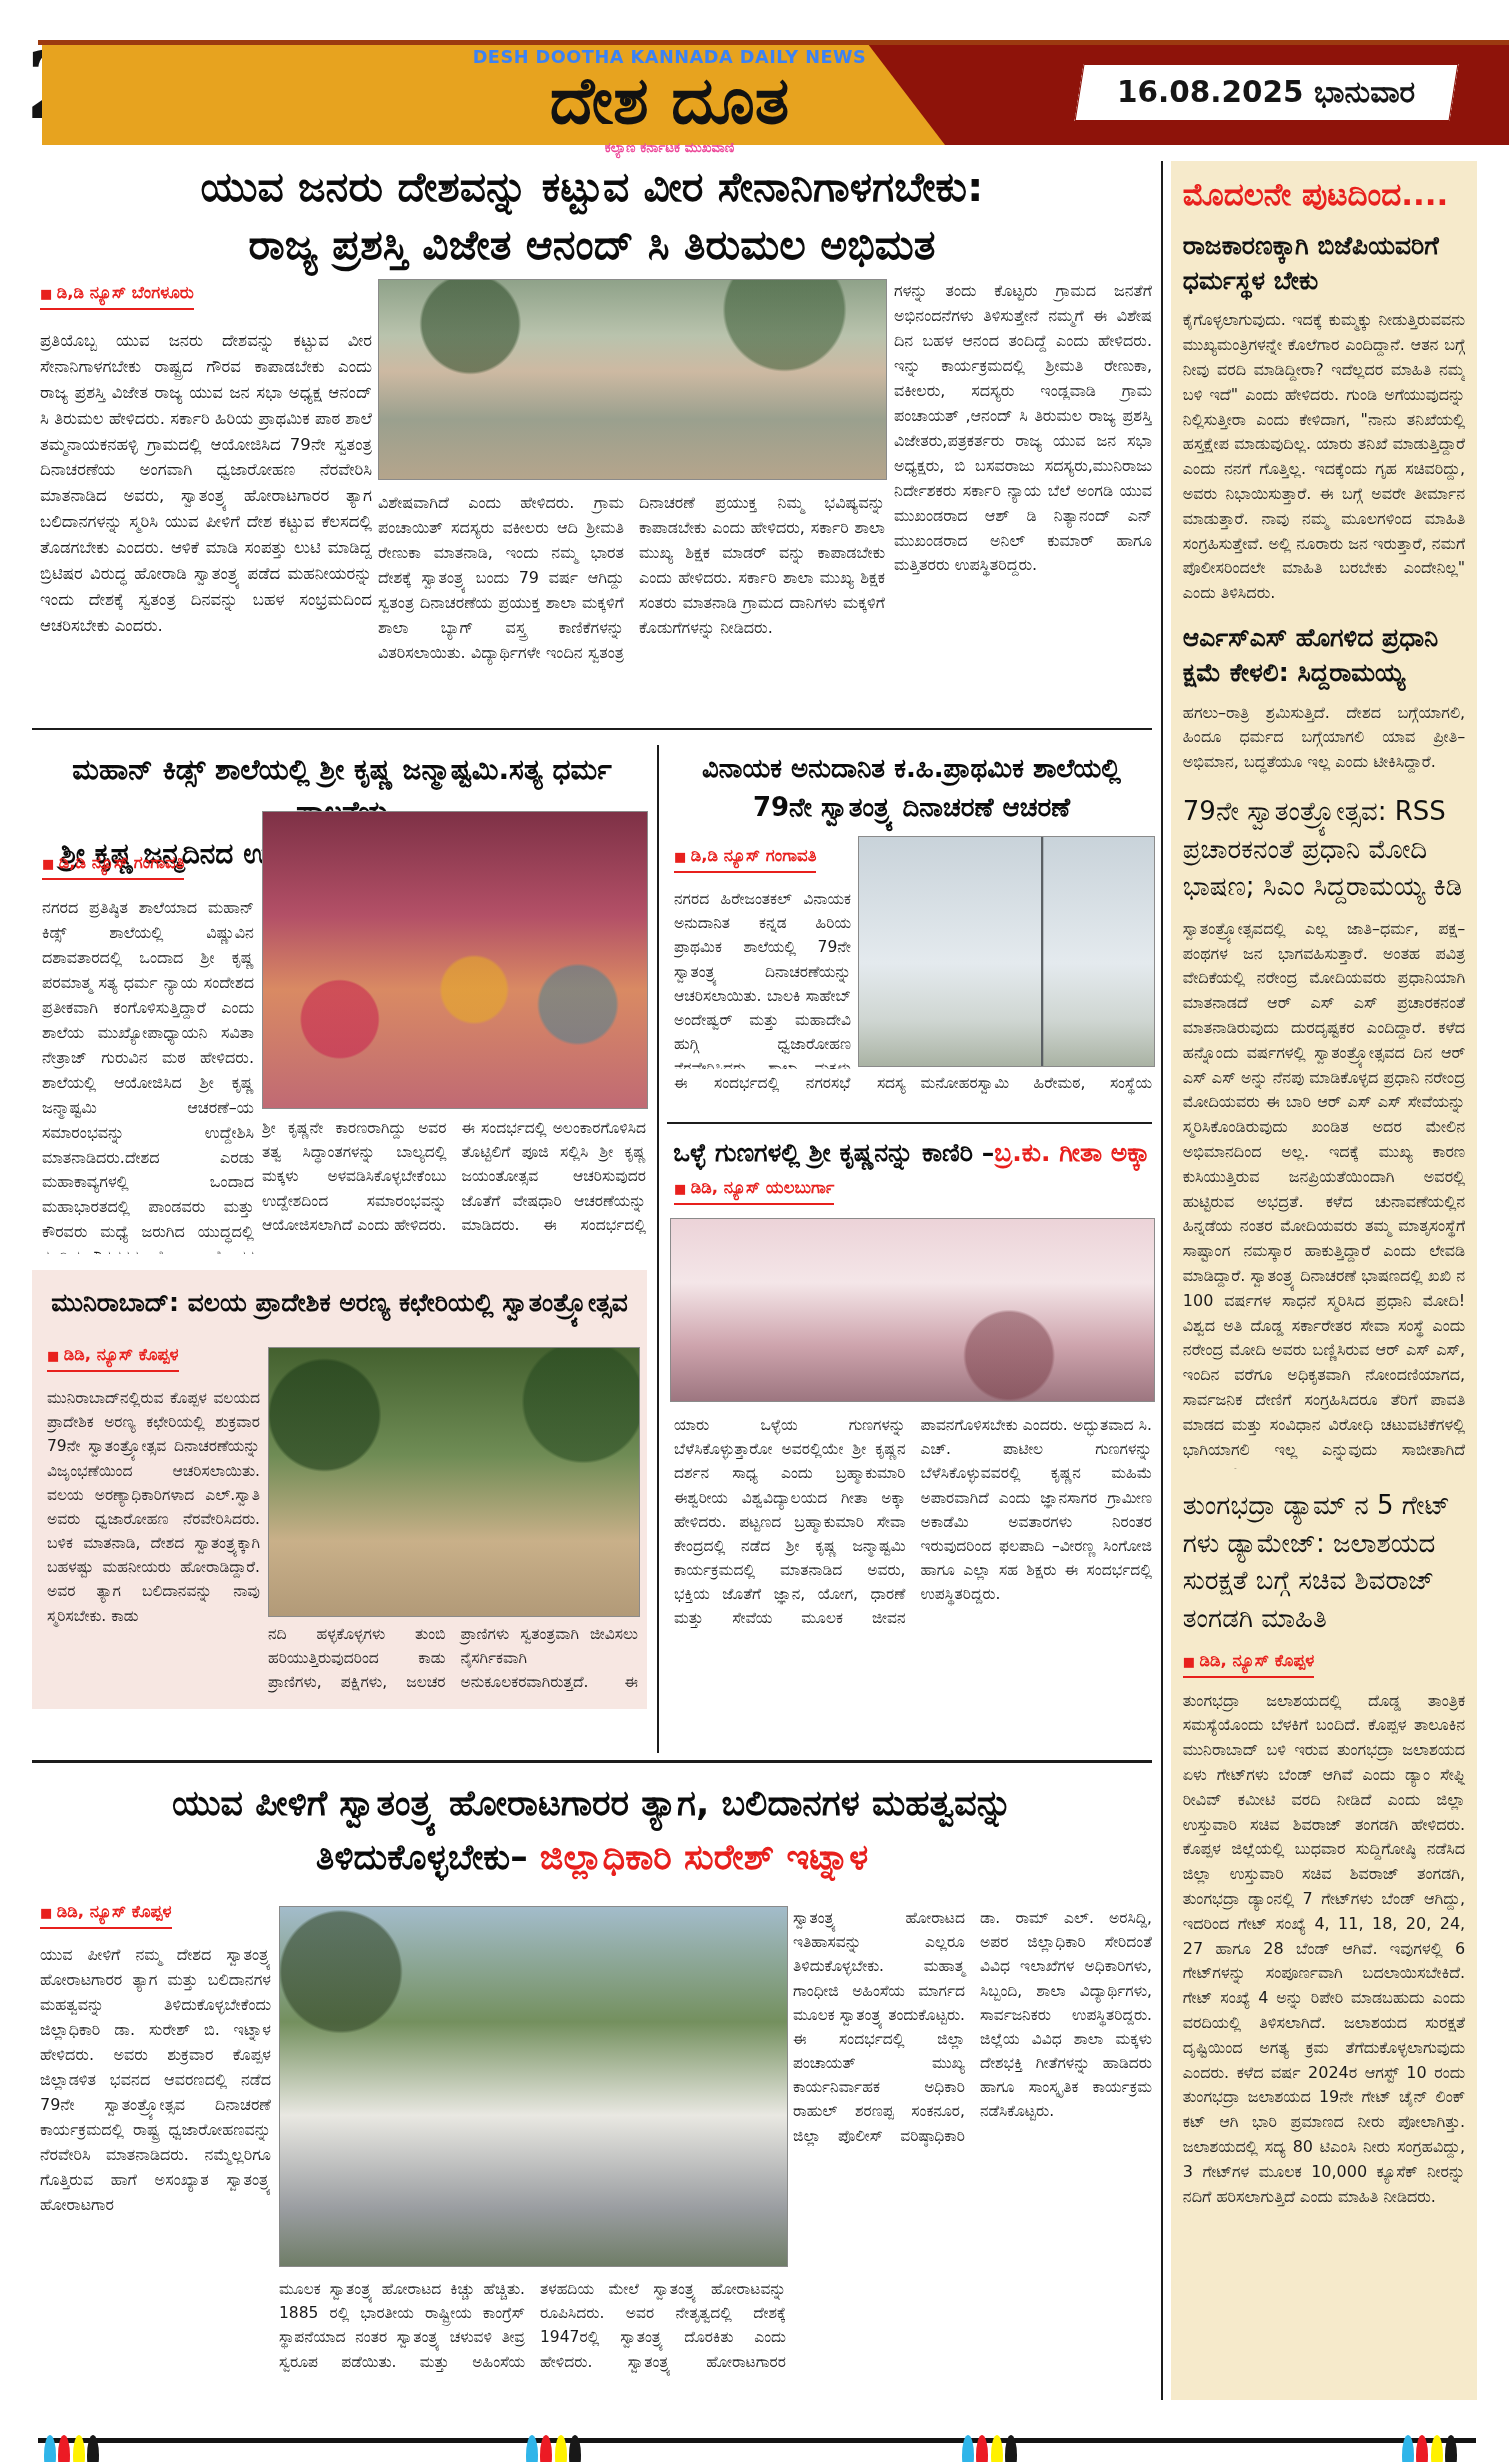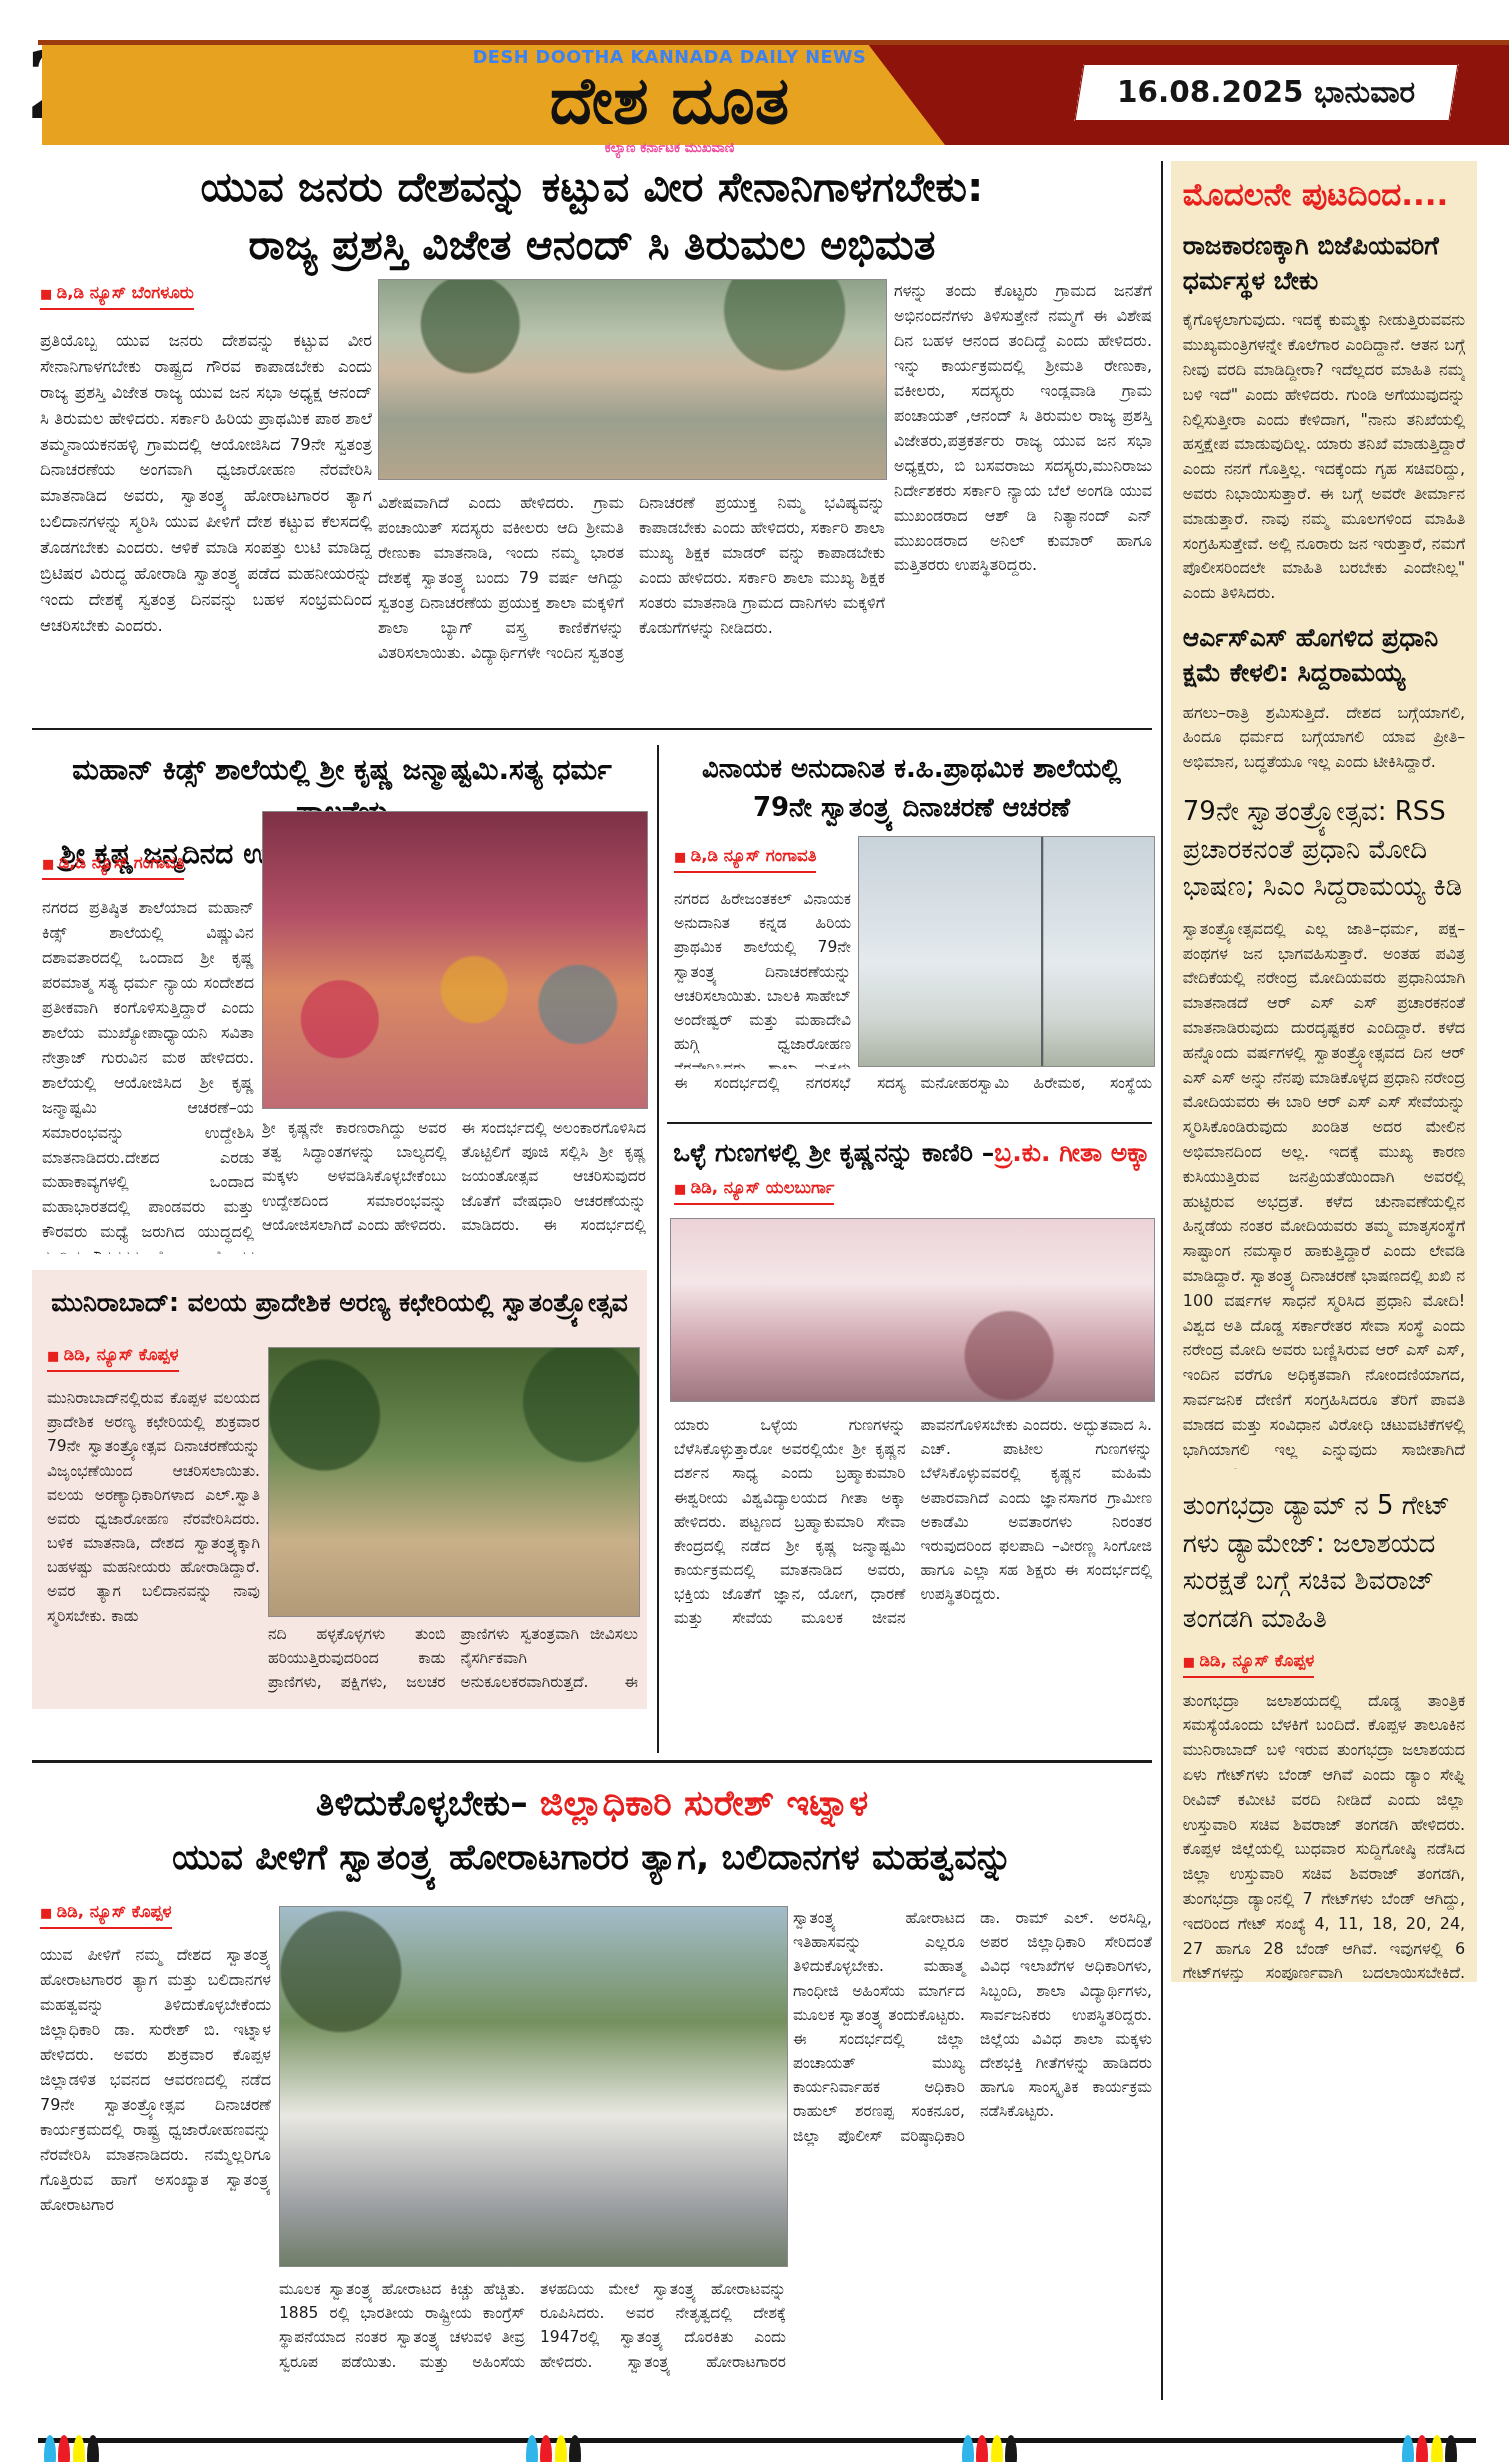--- a/index.html
+++ b/index.html
@@ -51,21 +51,21 @@
       radial-gradient(circle at 70% 75%, rgba(120,60,70,.5) 0 43px, transparent 46px),
       linear-gradient(180deg,#ecd3d8 0%,#f4e6e8 35%,#cda3ac 70%,#9d7680 100%);}
   .ph-forest{background:
       radial-gradient(circle at 15% 25%, rgba(30,60,25,.6) 0 54px, transparent 57px),
       radial-gradient(circle at 85% 20%, rgba(35,70,30,.55) 0 59px, transparent 62px),
       linear-gradient(180deg,#44612f 0%,#6f8c55 40%,#c9b089 72%,#b29a78 100%);}
   .ph-salute{background:
       radial-gradient(circle at 12% 18%, rgba(50,70,40,.6) 0 59px, transparent 62px),
       linear-gradient(180deg,#a3bccb 0%,#74905e 32%,#e9e8e2 58%,#9a9da1 84%,#6f7d67 100%);}
   
-  .sidebar{left:1171px;top:161px;width:306px;height:1821px;background:#f6eacb;
+  .sidebar{left:1171px;top:161px;width:306px;height:2239px;background:#f6eacb;
            box-sizing:border-box;padding:14px 11.8px;overflow:hidden;}
   .sb-kicker{color:#e8201d;font-weight:bold;font-size:31px;line-height:1.25;}
   .sb-head{font-weight:bold;color:#111;font-size:25px;line-height:1.4;margin-top:14px;}
   .sb-head-lg{font-weight:normal;color:#111;font-size:26px;line-height:1.45;margin-top:18px;}
   .sb-body{font-size:16px;line-height:1.55;text-align:justify;color:#1c1c1c;margin-top:10.7px;overflow:hidden;}
   .sb-byline{margin-top:13px;}
   
   .footer-rule{left:38px;top:2438px;width:1438px;height:4.8px;background:#141414;}
   .reg-group{top:2435px;display:flex;gap:2.7px;}
   .reg-dot{width:11.8px;height:41px;border-radius:50%;}
@@ -168,24 +168,24 @@
 
   <div class="abs body-text" style="left:47px;top:1386px;width:213px;height:311px;font-size:15.5px;">ಮುನಿರಾಬಾದ್‌ನಲ್ಲಿರುವ ಕೊಪ್ಪಳ ವಲಯದ ಪ್ರಾದೇಶಿಕ ಅರಣ್ಯ ಕಛೇರಿಯಲ್ಲಿ ಶುಕ್ರವಾರ 79ನೇ ಸ್ವಾತಂತ್ರ್ಯೋತ್ಸವ ದಿನಾಚರಣೆಯನ್ನು ವಿಜೃಂಭಣೆಯಿಂದ ಆಚರಿಸಲಾಯಿತು. ವಲಯ ಅರಣ್ಯಾಧಿಕಾರಿಗಳಾದ ಎಲ್.ಸ್ವಾತಿ ಅವರು ಧ್ವಜಾರೋಹಣ ನೆರವೇರಿಸಿದರು. ಬಳಿಕ ಮಾತನಾಡಿ, ದೇಶದ ಸ್ವಾತಂತ್ರ್ಯಕ್ಕಾಗಿ ಬಹಳಷ್ಟು ಮಹನೀಯರು ಹೋರಾಡಿದ್ದಾರೆ. ಅವರ ತ್ಯಾಗ ಬಲಿದಾನವನ್ನು ನಾವು ಸ್ಮರಿಸಬೇಕು. ಕಾಡು</div>
 
   <div class="abs photo ph-forest" style="left:268px;top:1347px;width:370px;height:268px;"></div>
 
   <div class="abs body-text cols-2" style="left:268px;top:1622px;width:370px;height:80px;font-size:15.5px;">ನದಿ ಹಳ್ಳಕೊಳ್ಳಗಳು ತುಂಬಿ ಹರಿಯುತ್ತಿರುವುದರಿಂದ ಕಾಡು ಪ್ರಾಣಿಗಳು, ಪಕ್ಷಿಗಳು, ಜಲಚರ ಪ್ರಾಣಿಗಳು ಸ್ವತಂತ್ರವಾಗಿ ಜೀವಿಸಲು ನೈಸರ್ಗಿಕವಾಗಿ ಅನುಕೂಲಕರವಾಗಿರುತ್ತದೆ. ಈ ವರ್ಷದಲ್ಲಿ ಹೆಚ್ಚಿನ ಮಳೆಯಾಗಿದ್ದರಿಂದ, ಕಾಡು, ನಾಡು, ಹಚ್ಚ ಹಸಿರಿನಿಂದ ಕಂಗೊಳಿಸುತ್ತಿದ್ದು ಸೋಂಡಿಕೊಳ್ಳಬೇಕು ಎಂದರು. ಈ ಸಂದರ್ಭದಲ್ಲಿ ಉಪ ವಲಯ ಅರಣ್ಯಾಧಿಕಾರಿ ಲಿಂಗರಾಜ ಕನ್ನಾಳ, ದ್ವಿತೀಯ ದರ್ಜೆ ಸಹಾಯಕ ಶ್ರೀಧರ ಡಿ., ಕಛೇರಿಯ ಸಿಬ್ಬಂದಿಗಳಾದ ಕವಿತಾ, ಗಾಳೆಪ್ಪ, ಮೌಲಾಹುಸೇನ, ಗೌಸ್ ಮೊಹಿವುದ್ದಿನ್, ಯಮನೂರಪ್ಪ, ಶಿವಪುತ್ರಪ್ಪ, ಹಾಜಿಅಲಿ, ಅನೀಲ್, ಯಲ್ಲಪ್ಪ ಮಂಜುನಾಥ, ಕೆ.ಸಂಜೀವ್ ಕುಮಾರ್ ಹಾಗೂ ಮತ್ತಿತರರು ಉಪಸ್ಥಿತರಿದ್ದರು.</div>
 
   <div class="abs hrule" style="left:32px;top:1760px;width:1120px;height:2.7px;"></div>
 
   <div class="abs headline" style="left:32px;top:1776px;width:1120px;font-size:35px;line-height:1.55;">
+    <div>ಯುವ ಪೀಳಿಗೆ ಸ್ವಾತಂತ್ರ್ಯ ಹೋರಾಟಗಾರರ ತ್ಯಾಗ, ಬಲಿದಾನಗಳ ಮಹತ್ವವನ್ನು</div>
     <div>
       <span>ತಿಳಿದುಕೊಳ್ಳಬೇಕು– </span><span class="red">ಜಿಲ್ಲಾಧಿಕಾರಿ ಸುರೇಶ್ ಇಟ್ನಾಳ</span>
     </div>
-    <div>ಯುವ ಪೀಳಿಗೆ ಸ್ವಾತಂತ್ರ್ಯ ಹೋರಾಟಗಾರರ ತ್ಯಾಗ, ಬಲಿದಾನಗಳ ಮಹತ್ವವನ್ನು</div>
   </div>
 
   <div class="abs byline" style="left:40px;top:1902px;">
     <span class="bl-inner">ಡಿಡಿ, ನ್ಯೂಸ್ ಕೊಪ್ಪಳ</span>
   </div>
 
   <div class="abs body-text" style="left:40px;top:1943px;width:231px;height:453px;">ಯುವ ಪೀಳಿಗೆ ನಮ್ಮ ದೇಶದ ಸ್ವಾತಂತ್ರ್ಯ ಹೋರಾಟಗಾರರ ತ್ಯಾಗ ಮತ್ತು ಬಲಿದಾನಗಳ ಮಹತ್ವವನ್ನು ತಿಳಿದುಕೊಳ್ಳಬೇಕೆಂದು ಜಿಲ್ಲಾಧಿಕಾರಿ ಡಾ. ಸುರೇಶ್ ಬಿ. ಇಟ್ನಾಳ ಹೇಳಿದರು. ಅವರು ಶುಕ್ರವಾರ ಕೊಪ್ಪಳ ಜಿಲ್ಲಾಡಳಿತ ಭವನದ ಆವರಣದಲ್ಲಿ ನಡೆದ 79ನೇ ಸ್ವಾತಂತ್ರ್ಯೋತ್ಸವ ದಿನಾಚರಣೆ ಕಾರ್ಯಕ್ರಮದಲ್ಲಿ ರಾಷ್ಟ್ರ ಧ್ವಜಾರೋಹಣವನ್ನು ನೆರವೇರಿಸಿ ಮಾತನಾಡಿದರು. ನಮ್ಮೆಲ್ಲರಿಗೂ ಗೊತ್ತಿರುವ ಹಾಗೆ ಅಸಂಖ್ಯಾತ ಸ್ವಾತಂತ್ರ್ಯ ಹೋರಾಟಗಾರ</div>
 
   <div class="abs photo ph-salute" style="left:279px;top:1906px;width:507px;height:359px;"></div>
 

